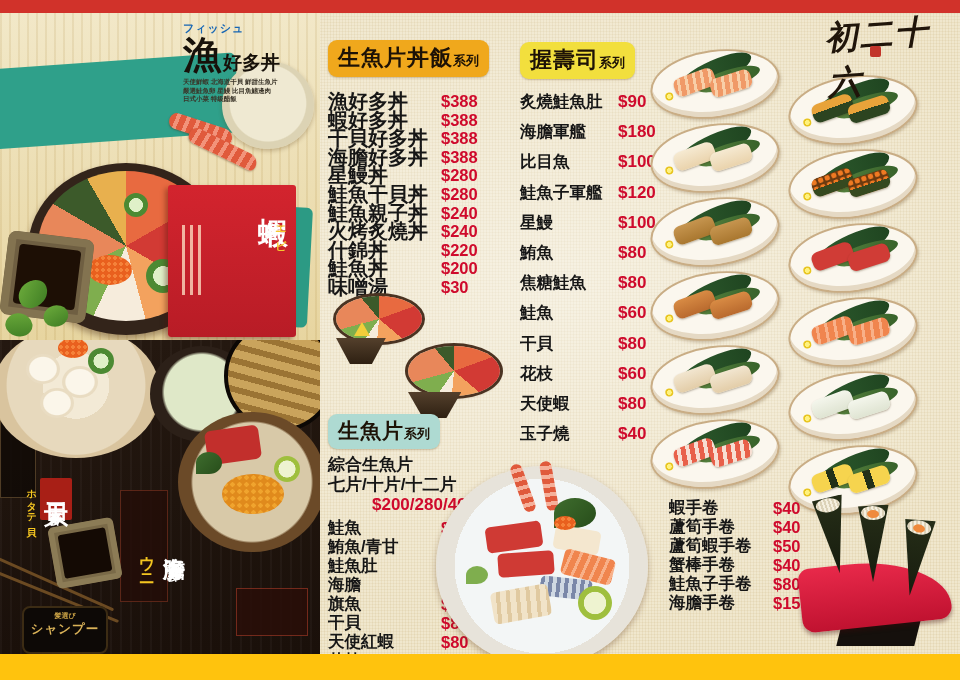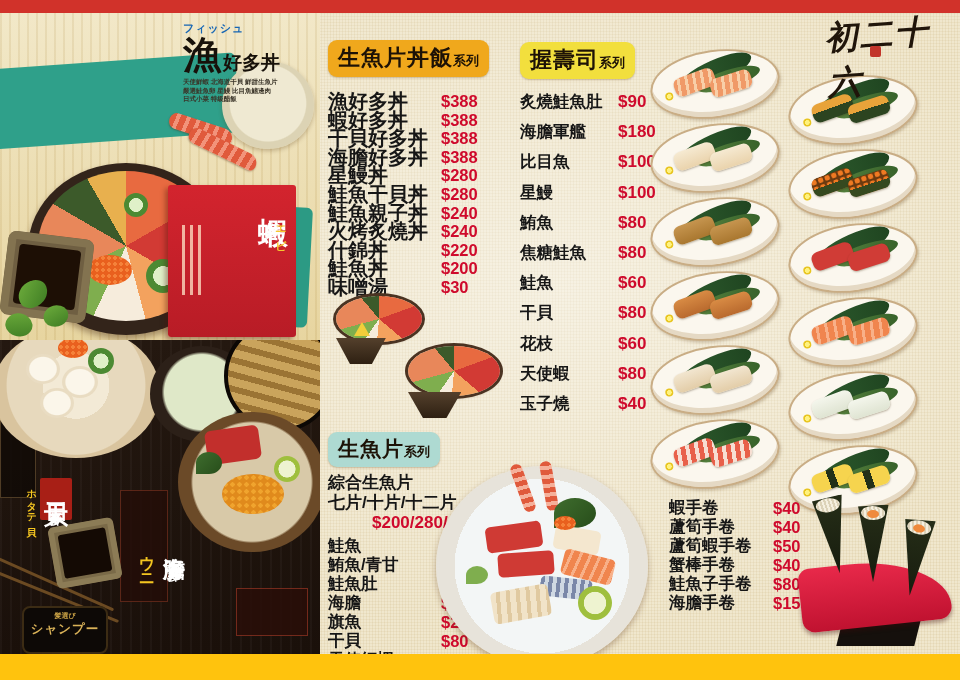--- a/index.html
+++ b/index.html
@@ -27,21 +27,21 @@
   #section-donburi{left:328px;top:40px;width:156px;}
   #section-donburi .sec-header{background:#f0a81c;}
   #section-donburi .sec-title{font-size:22px;}
   #section-donburi .sec-suffix{font-size:13px;}
   #section-donburi .mlist{margin-top:11px;}
   #section-donburi .mrow{grid-template-columns:113px 1fr;height:18.6px;}
   #section-donburi .mname{font-size:20px;}
   #section-donburi .mprice{font-size:16.5px;}
 
   #section-sashimi{left:328px;top:414px;width:156px;}
-  #section-sashimi .sec-header{background:#aedad2;margin-top:18px;}
+  #section-sashimi .sec-header{background:#aedad2;}
   #section-sashimi .sec-title{font-size:21px;}
   #section-sashimi .sec-suffix{font-size:13px;}
   .note-line{font-weight:800;color:#161616;font-size:17px;line-height:20px;white-space:nowrap;}
   .note-price{font-weight:800;color:#cf0a2c;font-size:17px;line-height:20px;text-align:right;width:148px;}
   #section-sashimi .mlist{margin-top:2px;}
   #section-sashimi .mrow{grid-template-columns:113px 1fr;height:19px;}
   #section-sashimi .mname{font-size:16.5px;}
   #section-sashimi .mprice{font-size:16.5px;}
 
   #section-nigiri{left:520px;top:42px;width:146px;}
@@ -480,20 +480,24 @@
         <div class="mrow">
           <span class="mname">海膽軍艦</span>
           <span class="mprice">$180</span>
         </div>
 
         <div class="mrow">
           <span class="mname">比目魚</span>
           <span class="mprice">$100</span>
         </div>
 
+        <div class="mrow">
+          <span class="mname">鮭魚子軍艦</span>
+          <span class="mprice">$120</span>
+        </div>
 
         <div class="mrow">
           <span class="mname">星鰻</span>
           <span class="mprice">$100</span>
         </div>
 
         <div class="mrow">
           <span class="mname">鮪魚</span>
           <span class="mprice">$80</span>
         </div>

